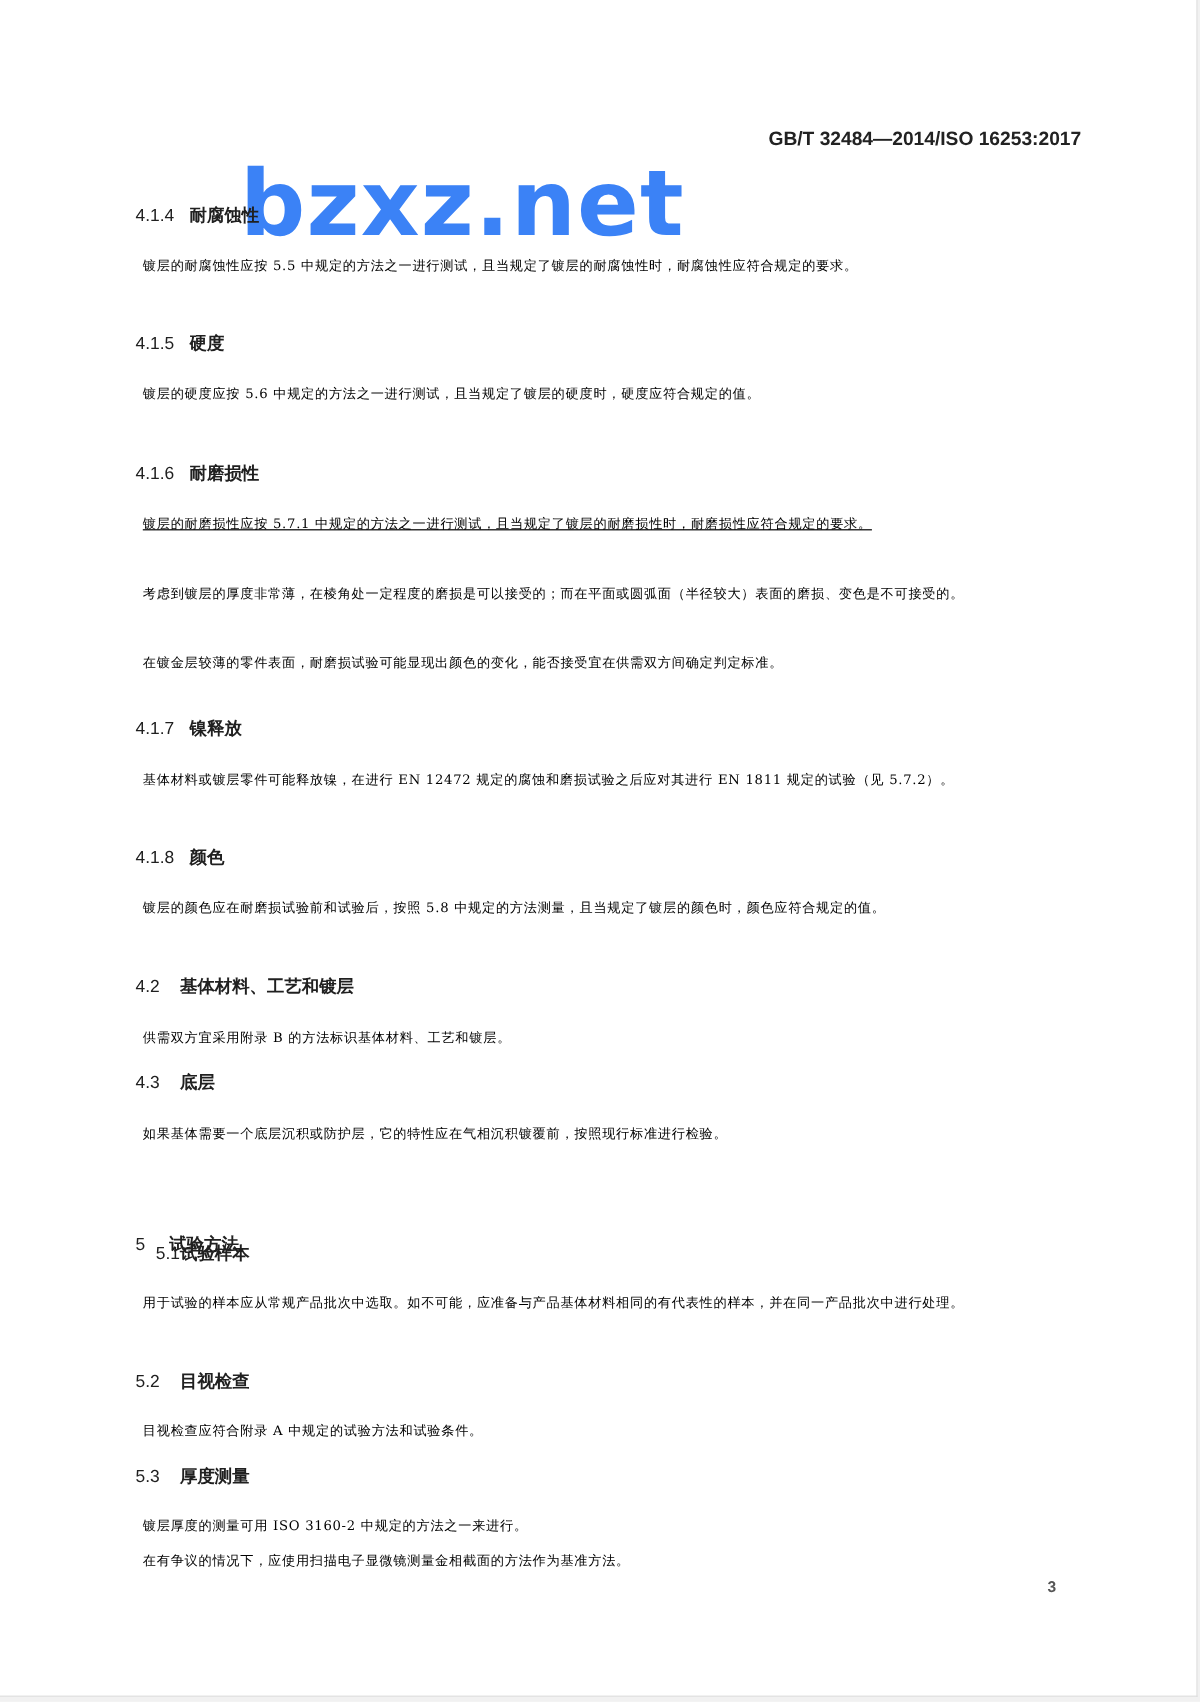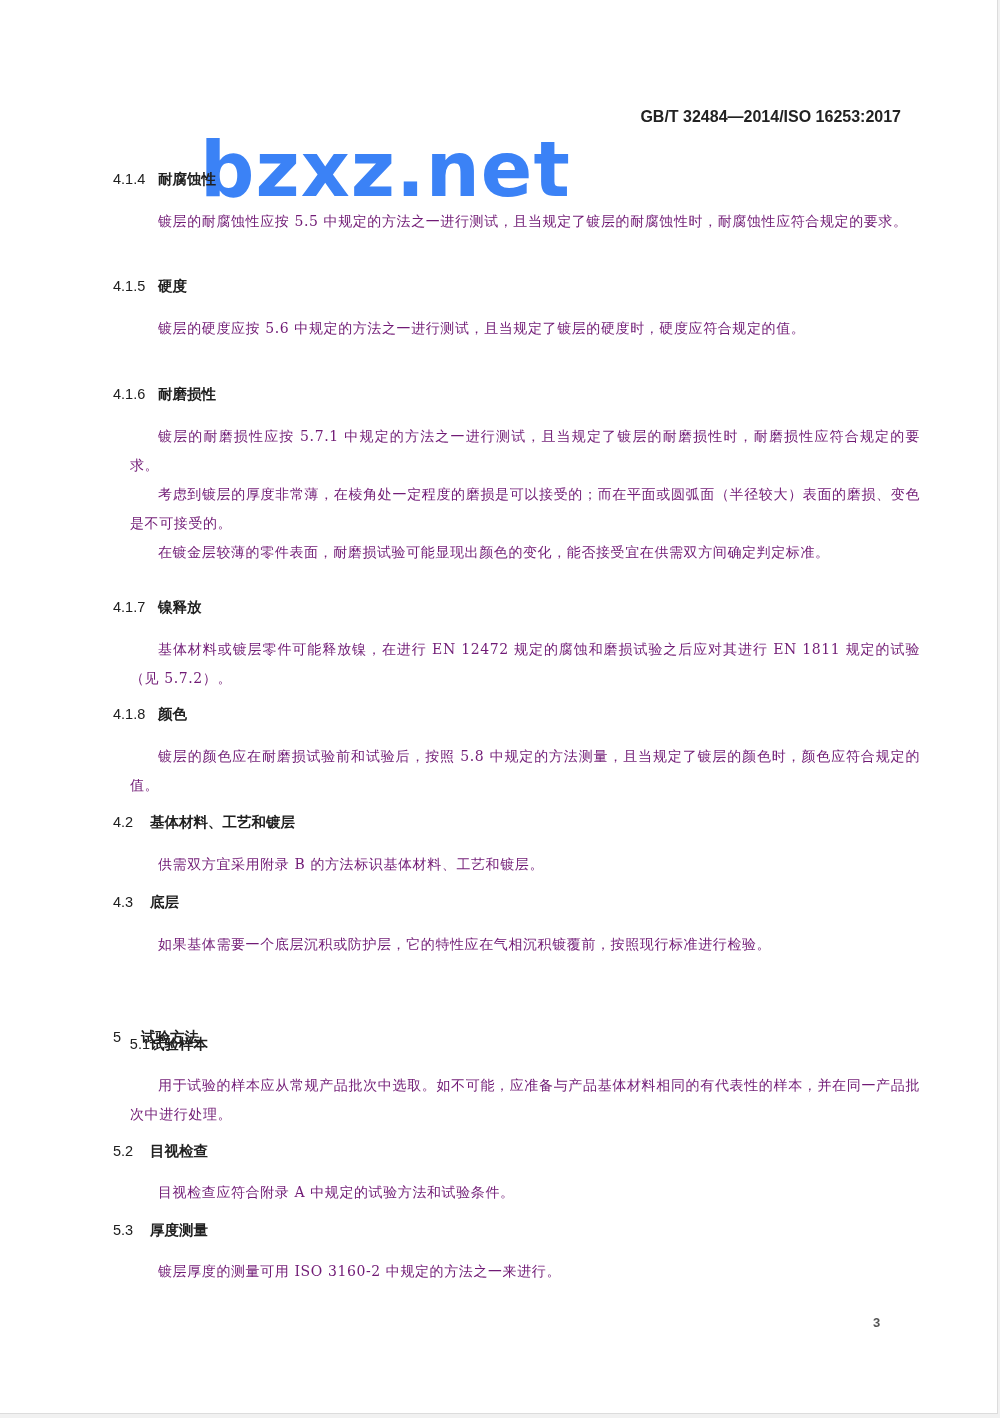--- a/index.html
+++ b/index.html
@@ -59,28 +59,28 @@
     .heading .num {
       display: inline-block;
       font-weight: normal;
       font-family: "Liberation Sans", "DejaVu Sans", sans-serif;
     }
     .heading .num.h3 { width: 45px; }
     .heading .num.h2 { width: 37px; }
     .heading .num.h1 { width: 28px; }
     .para {
       position: absolute;
-      left: 130px;
+      left: 97px;
       width: 790px;
-      font-size: 14px;
+      font-size: 11px;
       line-height: 29px;
       text-align: justify;
       text-indent: 2em;
       letter-spacing: 0.6px;
-      color: #701a75;
+      color: #000000;
     }
     .pagenum {
       position: absolute;
       left: 873px;
       top: 1315px;
       font-family: "Liberation Sans", "DejaVu Sans", sans-serif;
       font-size: 13px;
       font-weight: bold;
       color: #555;
     }
@@ -100,21 +100,21 @@
   <div class="para" style="top:207px;">镀层的耐腐蚀性应按 5.5 中规定的方法之一进行测试，且当规定了镀层的耐腐蚀性时，耐腐蚀性应符合规定的要求。</div>
 
   <div class="heading" style="top:277px;">
     <span class="num h3">4.1.5</span><span>硬度</span>
   </div>
   <div class="para" style="top:314px;">镀层的硬度应按 5.6 中规定的方法之一进行测试，且当规定了镀层的硬度时，硬度应符合规定的值。</div>
 
   <div class="heading" style="top:385px;">
     <span class="num h3">4.1.6</span><span>耐磨损性</span>
   </div>
-  <div class="para" style="top:422px;">镀层的耐磨损性应按 5.7.1 中规定的方法之一进行测试，且当规定了镀层的耐磨损性时，耐磨损性应符合规定的要求。</div>
+  <div class="para" style="top:422px;text-decoration:underline;">镀层的耐磨损性应按 5.7.1 中规定的方法之一进行测试，且当规定了镀层的耐磨损性时，耐磨损性应符合规定的要求。</div>
   <div class="para" style="top:538px;">在镀金层较薄的零件表面，耐磨损试验可能显现出颜色的变化，能否接受宜在供需双方间确定判定标准。</div>
   <div class="para" style="top:480px;">考虑到镀层的厚度非常薄，在棱角处一定程度的磨损是可以接受的；而在平面或圆弧面（半径较大）表面的磨损、变色是不可接受的。</div>
 
   <div class="heading" style="top:598px;">
     <span class="num h3">4.1.7</span><span>镍释放</span>
   </div>
   <div class="para" style="top:635px;">基体材料或镀层零件可能释放镍，在进行 EN 12472 规定的腐蚀和磨损试验之后应对其进行 EN 1811 规定的试验（见 5.7.2）。</div>
 
   <div class="heading" style="top:705px;">
     <span class="num h3">4.1.8</span><span>颜色</span>
@@ -142,15 +142,16 @@
 
   <div class="heading" style="top:1142px;">
     <span class="num h2">5.2</span><span>目视检查</span>
   </div>
   <div class="para" style="top:1178px;">目视检查应符合附录 A 中规定的试验方法和试验条件。</div>
 
   <div class="heading" style="top:1221px;">
     <span class="num h2">5.3</span><span>厚度测量</span>
   </div>
   <div class="para" style="top:1257px;">镀层厚度的测量可用 ISO 3160-2 中规定的方法之一来进行。</div>
+  <div class="para" style="top:1286px;">在有争议的情况下，应使用扫描电子显微镜测量金相截面的方法作为基准方法。</div>
 
   <div class="pagenum">3</div>
 </div>
 
 </body></html>

